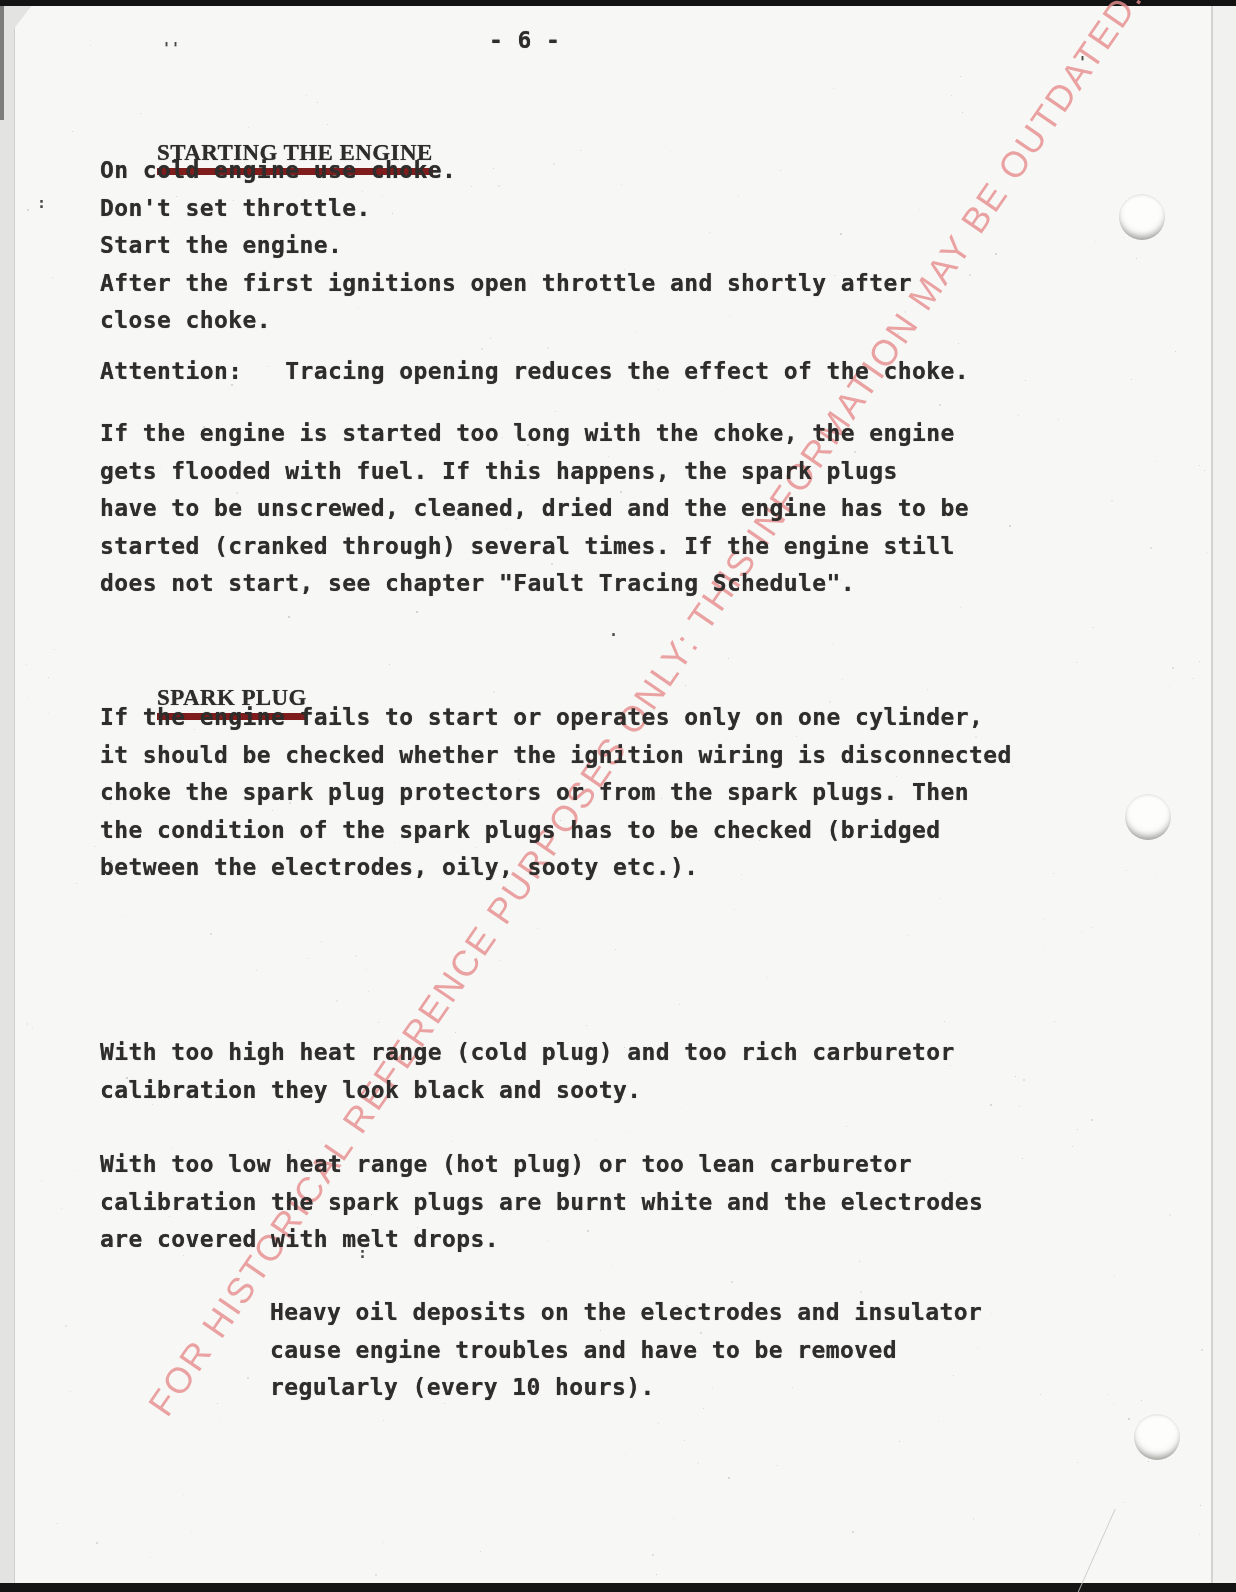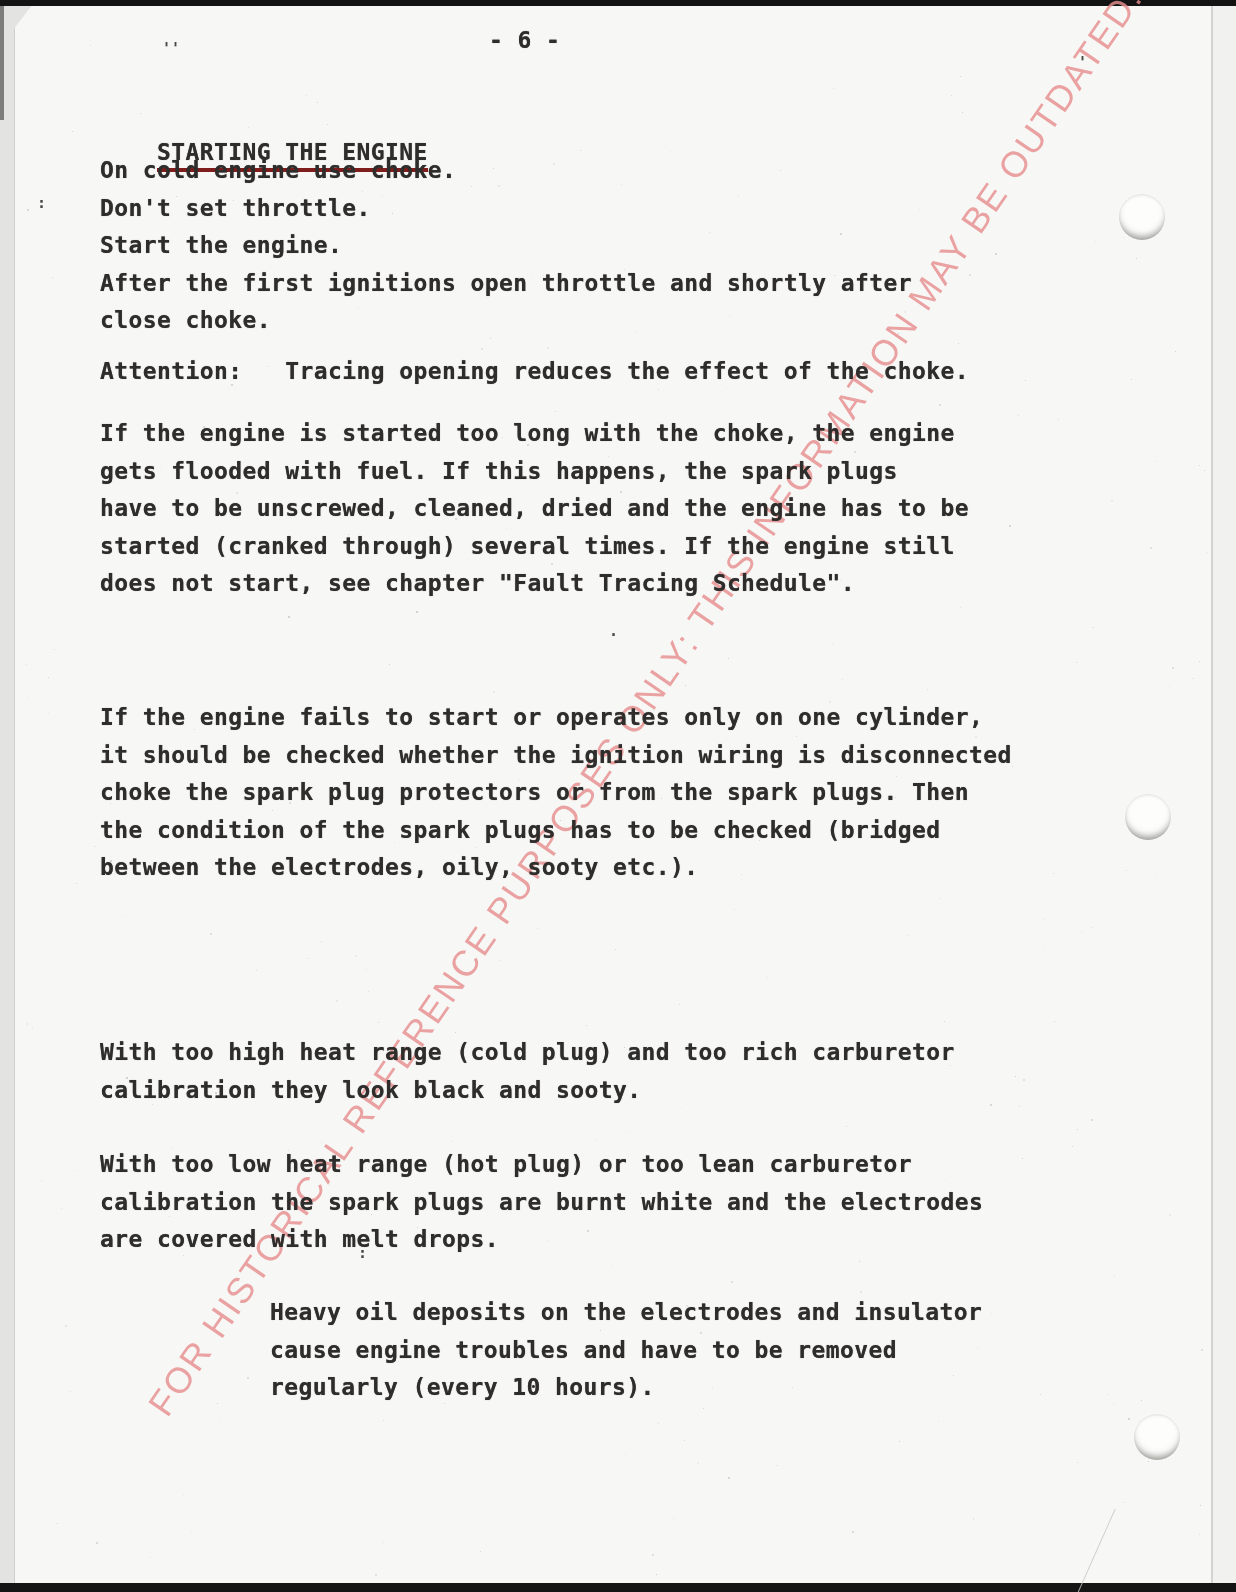--- a/index.html
+++ b/index.html
@@ -10,21 +10,21 @@
   .edge-bottom{position:absolute;left:0;bottom:0;width:1236px;height:9px;background:#141414;}
   .edge-left{position:absolute;left:0;top:0;width:14px;height:1592px;background:#e3e3e1;border-right:1px solid #cfcfcd;}
   .edge-left-dark{position:absolute;left:0;top:0;width:4px;height:120px;background:#2a2a2a;opacity:.55;}
   .edge-right-line{position:absolute;left:1211px;top:0;width:2px;height:1592px;background:#d3d3d1;}
   .edge-right-strip{position:absolute;left:1213px;top:0;width:23px;height:1592px;background:#f1f1ef;}
   .corner-cut{position:absolute;left:10px;top:0;width:0;height:0;border-top:34px solid #e3e3e1;border-right:26px solid transparent;}
 
   
   .tw{position:absolute;white-space:pre;color:#2e2d2b;font-size:23px;font-weight:700;
       letter-spacing:.4px;line-height:37.6px;text-shadow:0 0 .7px rgba(46,45,43,.75);}
-  .head .u{border-bottom:4px solid #7f1d1d;padding-bottom:3px;}
+  .head .u{border-bottom:7px solid #7f1d1d;padding-bottom:3px;font-family:Liberation Serif, serif;}
   .page-num{left:489px;top:22px;}
   .s1-head{left:100px;top:96px;}
   .s1-p1{left:100px;top:152px;}
   .attn1{left:100px;top:353px;}
   .s1-p2{left:100px;top:415px;}
   .s2-head{left:100px;top:641px;}
   .s2-p1{left:100px;top:699px;}
   .s2-p2{left:100px;top:924px;}
   .s2-p3{left:100px;top:1034px;}
   .s2-p4{left:100px;top:1146px;}
@@ -389,20 +389,23 @@
 close choke.</div>
 
   <div class="tw attn1">Attention:   Tracing opening reduces the effect of the choke.</div>
 
   <div class="tw s1-p2">If the engine is started too long with the choke, the engine
 gets flooded with fuel. If this happens, the spark plugs
 have to be unscrewed, cleaned, dried and the engine has to be
 started (cranked through) several times. If the engine still
 does not start, see chapter "Fault Tracing Schedule".</div>
 
+  <div class="tw head s2-head">
+    <span class="u">SPARK PLUG</span>
+  </div>
 
   <div class="tw s2-p1">If the engine fails to start or operates only on one cylinder,
 it should be checked whether the ignition wiring is disconnected
 choke the spark plug protectors or from the spark plugs. Then
 the condition of the spark plugs has to be checked (bridged
 between the electrodes, oily, sooty etc.).</div>
 
 
   <div class="tw s2-p4">With too low heat range (hot plug) or too lean carburetor
 calibration the spark plugs are burnt white and the electrodes

